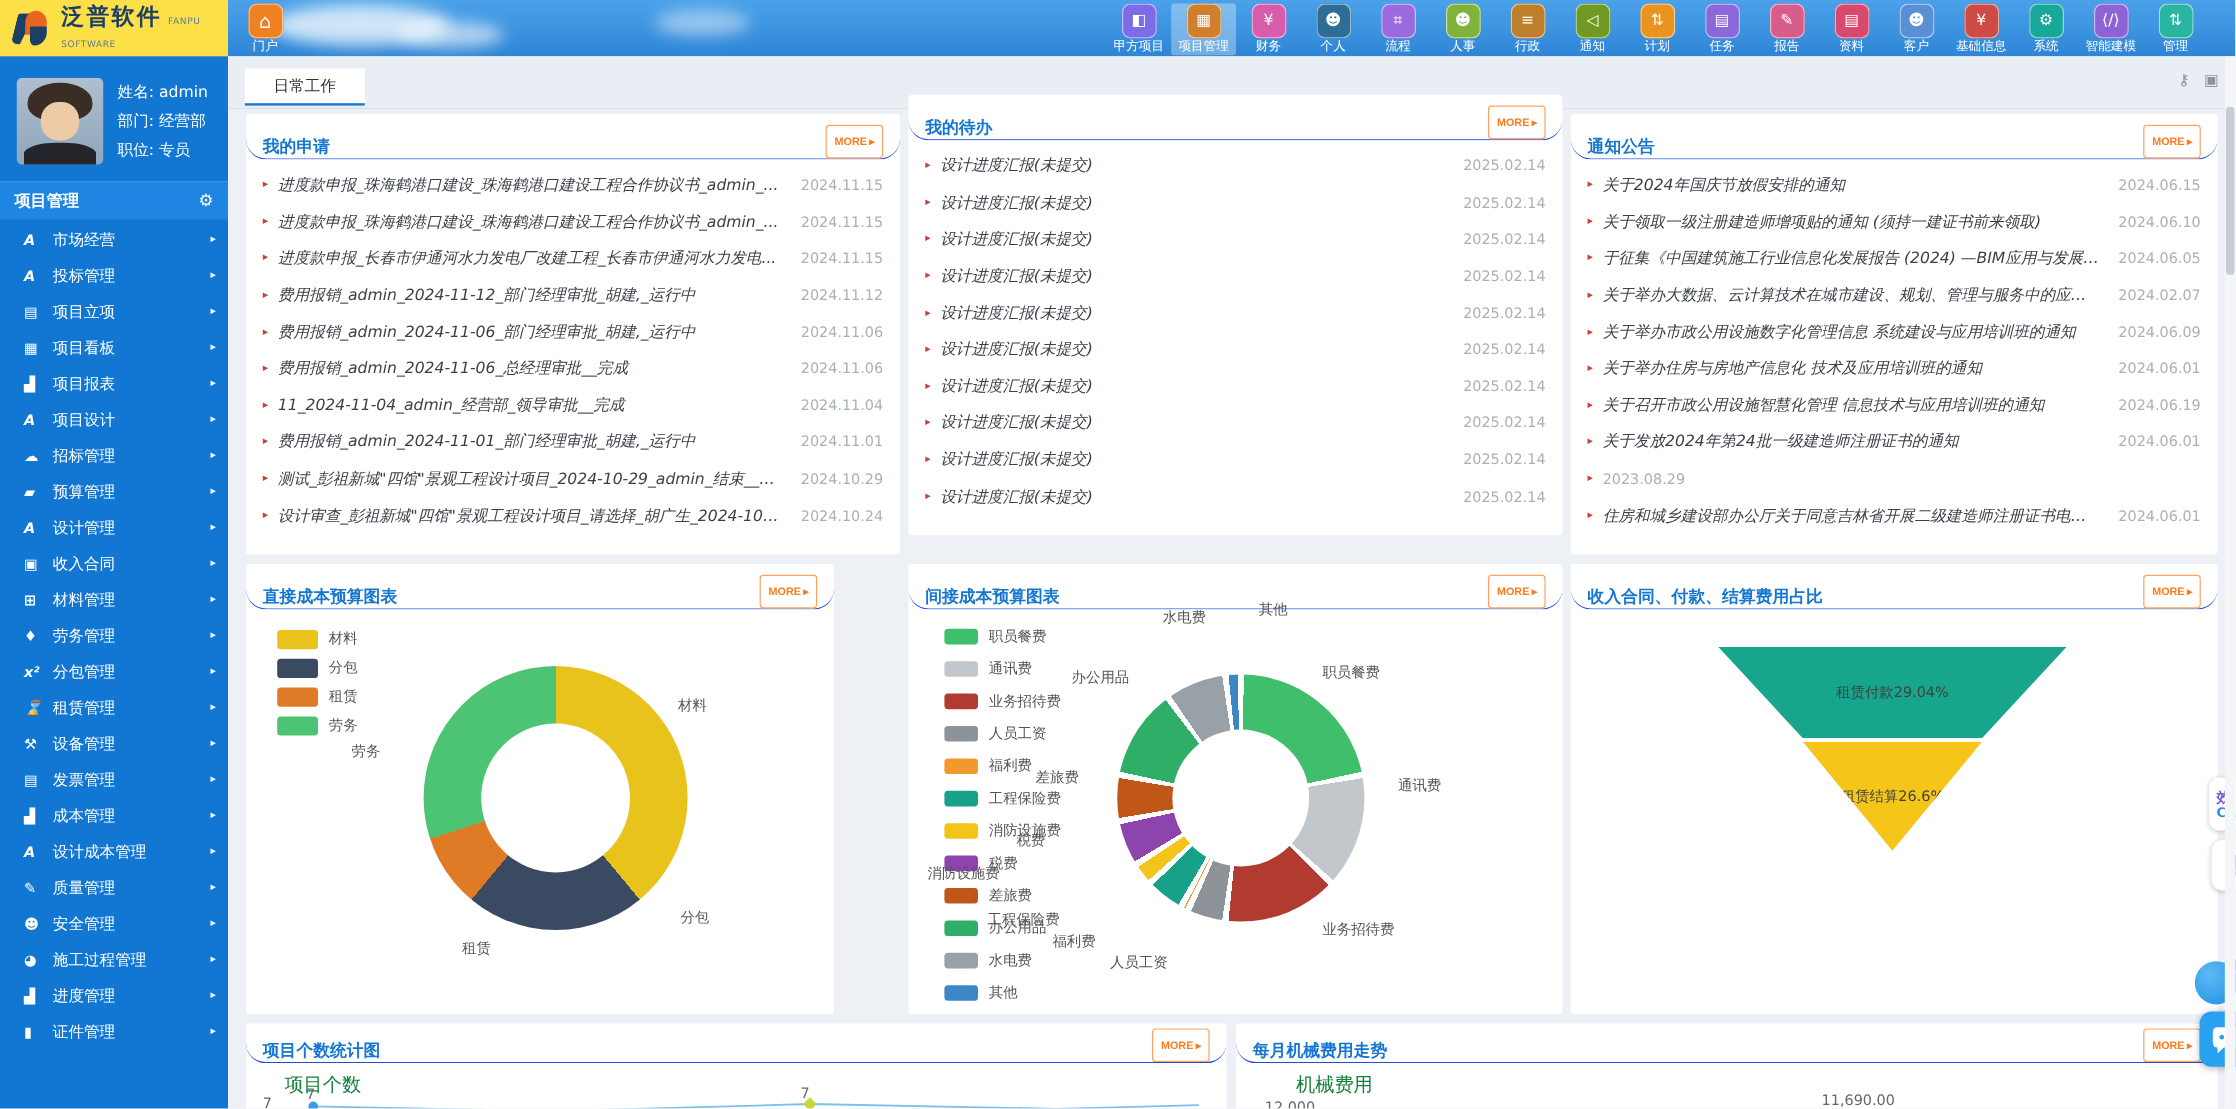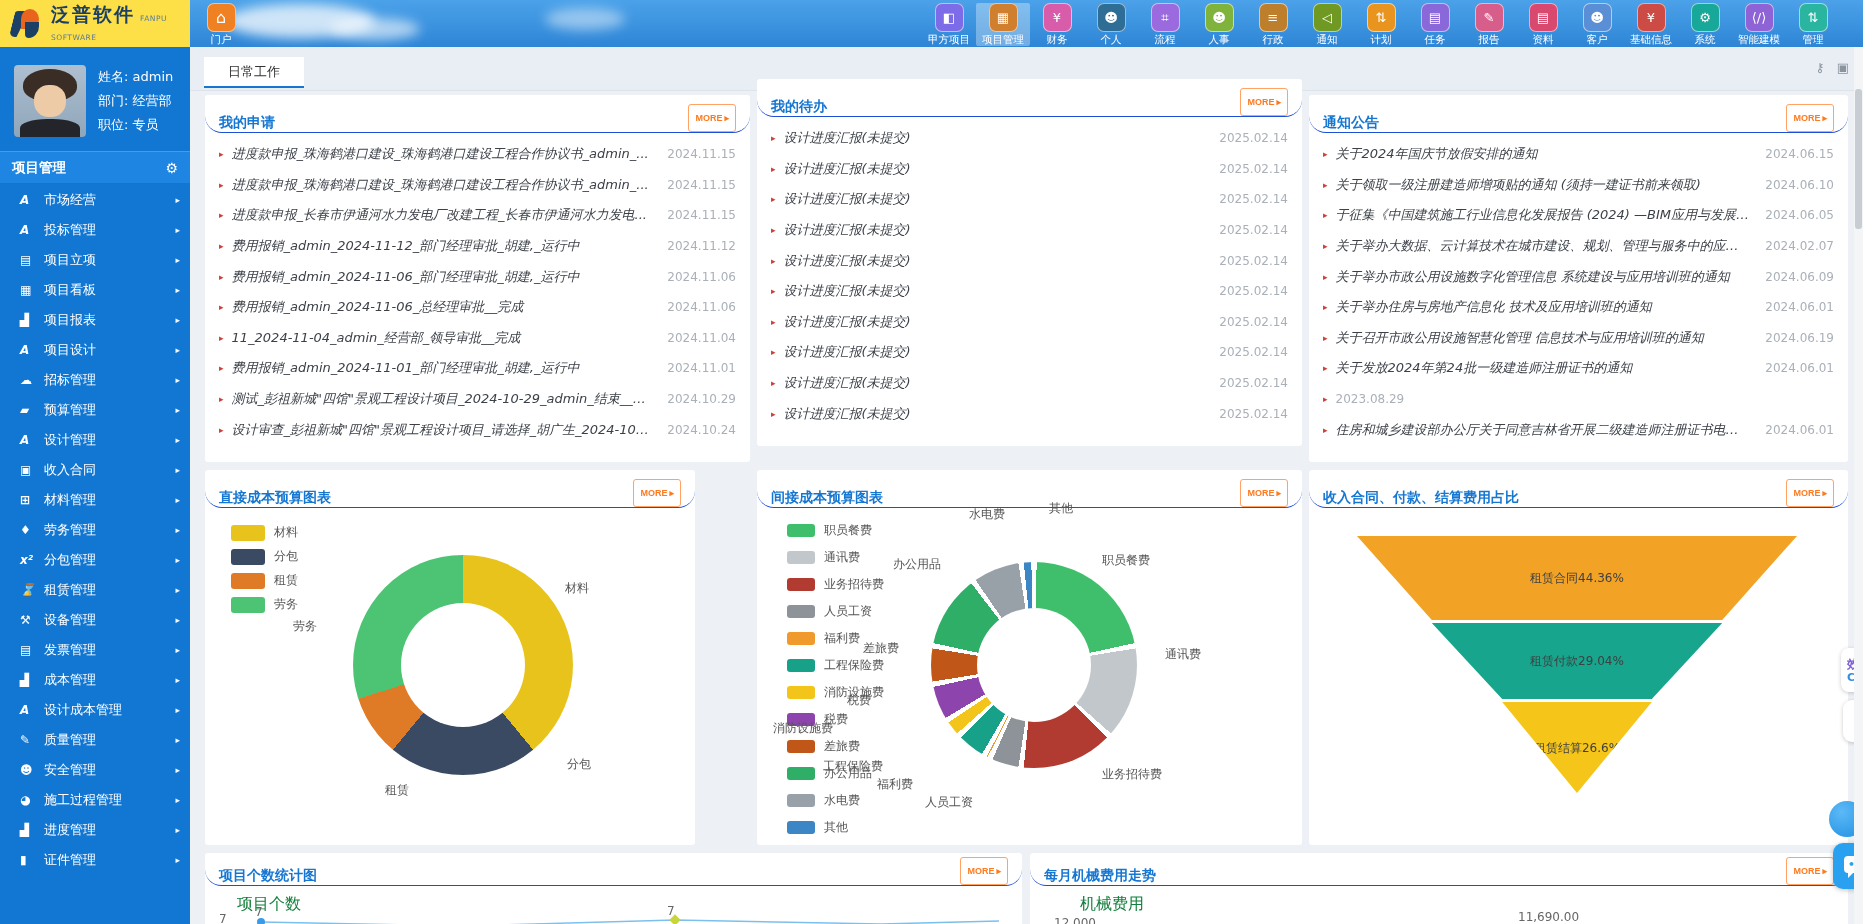--- a/index.html
+++ b/index.html
@@ -629,23 +629,20 @@
         </div>
     </section>
 
     <section class="panel" style="left:1119px;top:423px;width:539px;height:375px;">
       <div class="panel-h">
         <span class="panel-title">收入合同、付款、结算费用占比</span>
         <button class="more-btn">MORE</button>
       </div>
       <div class="chart-body">
         <div class="funnel" id="funnel">
-          <div class="fseg f1" style="background: rgb(242, 163, 38);">
-              <span class="flabel">租赁合同44.36%</span>
-            </div>
           <div class="fseg f2" style="background: rgb(23, 165, 141);">
               <span class="flabel">租赁付款29.04%</span>
             </div>
           <div class="fseg f3" style="background: rgb(245, 197, 25);">
               <span class="flabel">租赁结算26.6%</span>
             </div>
         </div>
       </div>
     </section>
 

